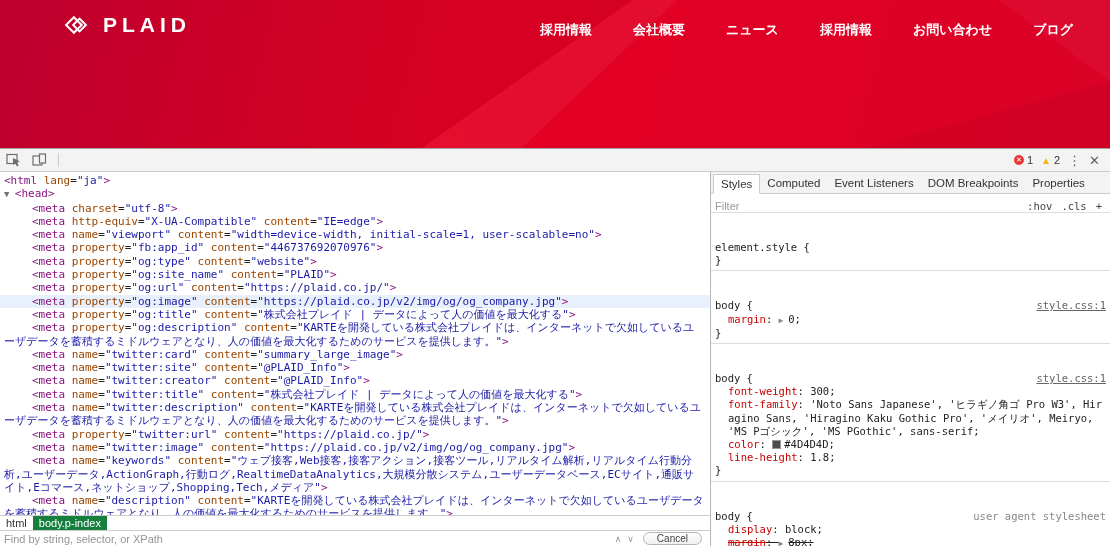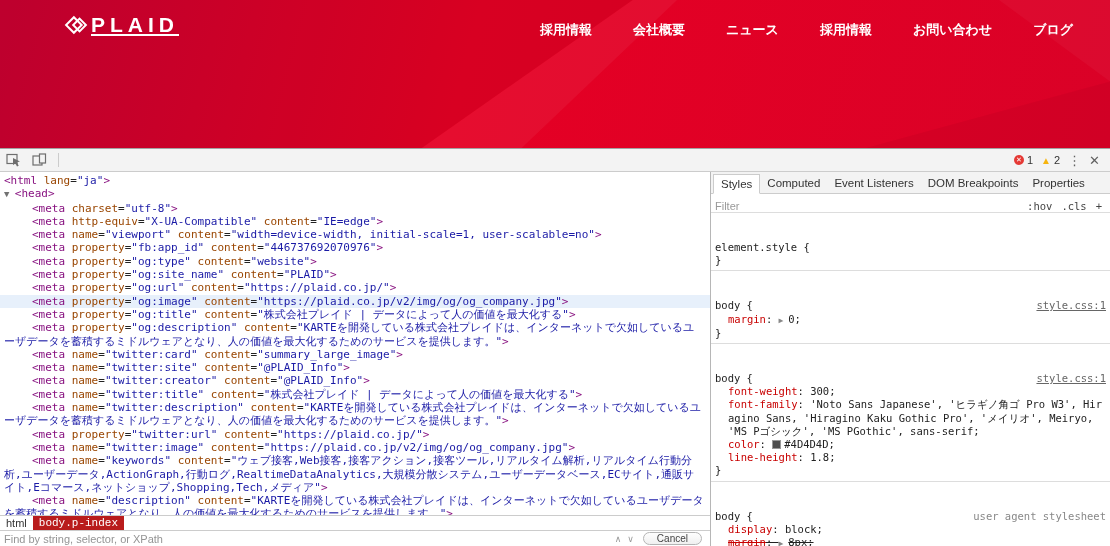--- a/index.html
+++ b/index.html
@@ -7,21 +7,21 @@
   body { font-family:"Liberation Sans", sans-serif; background:#fff; }
   .screen { position:relative; width:1110px; height:546px; overflow:hidden; }
 
   
   .hero { position:relative; height:148px; background:linear-gradient(105deg,#c90131 0%, #e50024 42%, #da0127 100%); overflow:hidden; }
   .shard { position:absolute; inset:0; }
   .shard1 { background:rgba(0,0,0,.055); clip-path:polygon(0 0,57% 0,38% 100%,0 100%); }
   .shard2 { background:rgba(255,255,255,.05); clip-path:polygon(57% 0,61% 0,47% 100%,38% 100%); }
   .shard3 { background:rgba(255,255,255,.04); clip-path:polygon(90% 0,100% 0,100% 55%); }
   .shard4 { background:rgba(0,0,0,.04); clip-path:polygon(100% 55%,100% 100%,78% 100%); }
-  .logo { position:absolute; left:64px; top:13px; display:flex; align-items:center; gap:3px; color:#fff;text-decoration:underline; }
+  .logo { position:absolute; left:64px; top:13px; display:flex; align-items:center; gap:15px; color:#fff; }
   .logo-text { font-size:21px; font-weight:bold; letter-spacing:5px; }
   .hero-nav { position:absolute; top:21px; left:540px; right:0; display:flex; gap:41px; color:#fff; font-weight:bold; font-size:13px; }
   .nav-item { cursor:pointer; white-space:nowrap; }
 
   
   .devtools { position:absolute; top:148px; left:0; right:0; bottom:0; background:#fff; border-top:1px solid #a3a3a3; display:flex; flex-direction:column; }
   .dt-toolbar { height:23px; background:#f3f3f3; border-bottom:1px solid #ccc; display:flex; align-items:center; font-size:12px; color:#333; flex:0 0 auto; }
   .icon-btn { width:26px; height:100%; display:flex; align-items:center; justify-content:center; }
   .tb-sep { width:1px; height:14px; background:#ccc; margin:0 6px; }
   .dt-tab { padding:0 9px; height:100%; display:flex; align-items:center; border-bottom:2px solid transparent; white-space:nowrap; }
@@ -41,21 +41,21 @@
   .tree-line { padding-left:4px; padding-right:6px; word-break:break-all; white-space:normal; cursor:default; }
   .tree-line.hl { background:#e7f0fb; }
   .tag { color:#881280; }
   .attr { color:#994500; }
   .val { color:#1a1aa6; }
   .plain { color:#222; }
   .disc { color:#727272; font-size:9px; }
 
   .crumbs { height:15px; flex:0 0 15px; border-top:1px solid #ccc; display:flex; align-items:stretch; font-size:11px; background:#fff; color:#333; }
   .crumb { padding:0 6px; display:flex; align-items:center; cursor:pointer; }
-  .crumb.sel { background:#b91c1c; color:#fff;font-family:Liberation Mono, monospace; }
+  .crumb.sel { background:#15803d; color:#fff; }
 
   .findbar { height:16px; flex:0 0 16px; border-top:1px solid #ccc; display:flex; align-items:center; background:#fff; }
   .find-input { flex:1; border:none; outline:none; font-size:11px; padding:0 4px; color:#333; font-family:"Liberation Sans",sans-serif; height:14px; }
   .find-input::placeholder { color:#949494; }
   .find-nav { color:#9a9a9a; font-size:9px; padding:0 3px; cursor:pointer; }
   .cancel-btn { border:1px solid #b5b5b5; border-radius:8px; background:linear-gradient(#fefefe,#f0f0f0); font-size:10px; color:#444; padding:0 13px; height:13px; line-height:11px; margin:0 8px 0 6px; cursor:pointer; font-family:"Liberation Sans",sans-serif; }
 
   
   .right-pane { flex:1; border-left:1px solid #b6b6b6; display:flex; flex-direction:column; min-width:0; background:#fff; }
   .sp-tabs { height:22px; flex:0 0 22px; background:#f3f3f3; border-bottom:1px solid #ccc; display:flex; align-items:stretch; font-size:11.5px; color:#333; padding-left:2px; }

